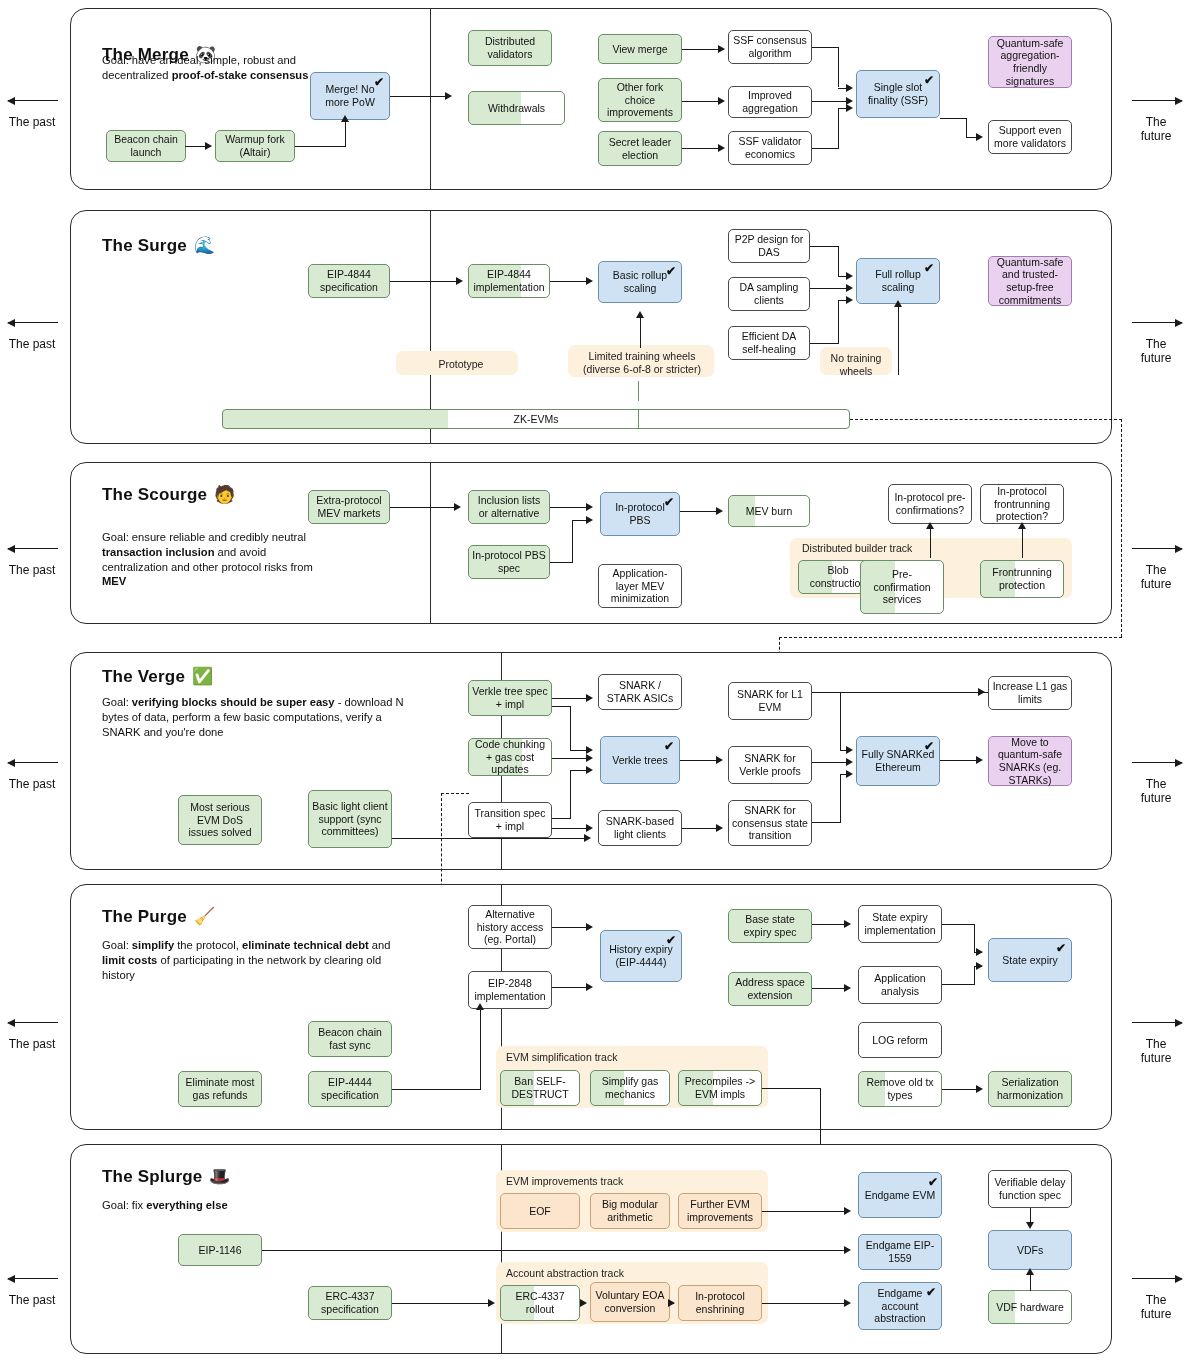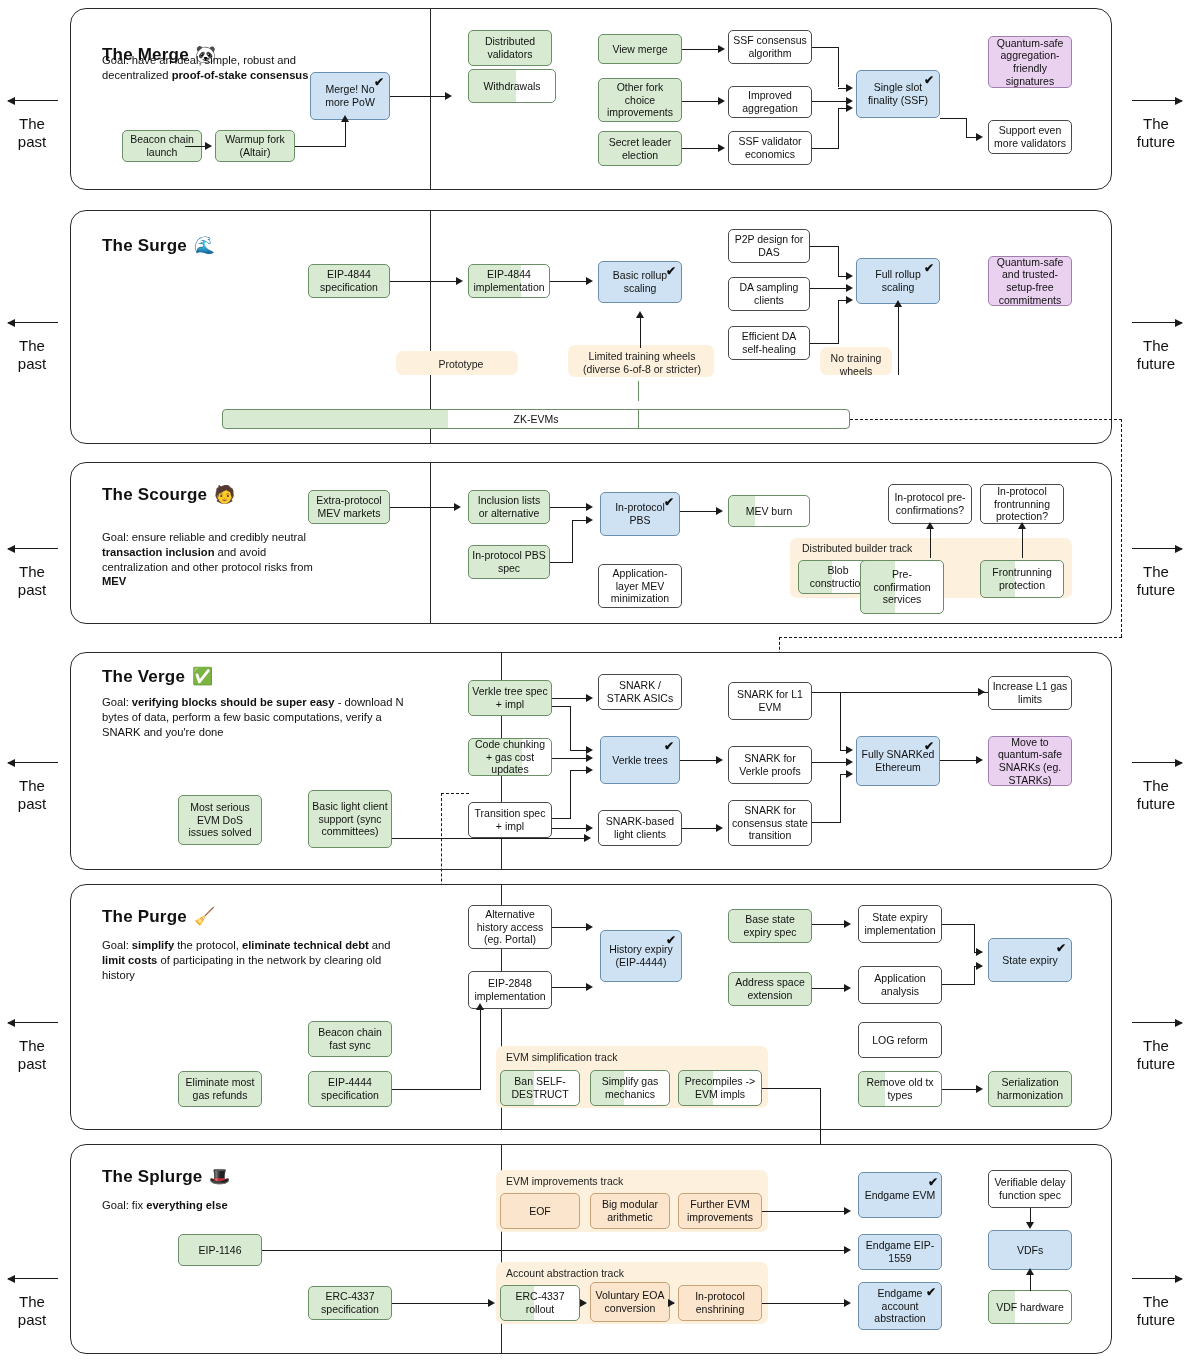--- a/index.html
+++ b/index.html
@@ -7,21 +7,21 @@
   #page{position:relative;width:1190px;height:1362px;overflow:hidden;}
 
   .section{position:absolute;border:1.6px solid #2b2b2b;border-radius:16px;background:#fff;}
   .divider{position:absolute;top:0;bottom:0;width:0;border-left:1.4px solid #2b2b2b;}
 
   .sec-title{position:absolute;font-size:17px;font-weight:bold;letter-spacing:.2px;}
   .sec-emoji{font-size:17px;margin-left:7px;}
   .sec-goal{position:absolute;font-size:11.2px;line-height:1.32;color:#111;}
   .sec-goal b{font-weight:bold;}
 
-  .past,.future{position:absolute;width:48px;text-align:center;font-size:15px;line-height:1.2;}
+  .past,.future{position:absolute;width:48px;text-align:center;font-size:12px;line-height:1.2;}
   .arrow{position:absolute;height:0;border-top:1.4px solid #1a1a1a;}
   .arrow:after{content:"";position:absolute;top:-4.5px;width:0;height:0;border-top:4.5px solid transparent;border-bottom:4.5px solid transparent;}
   .arrow.left:after{left:-1px;border-right:8px solid #1a1a1a;}
   .arrow.right:after{right:-1px;border-left:8px solid #1a1a1a;}
 
   .node{position:absolute;box-sizing:border-box;border:1.1px solid #4a4a4a;border-radius:5px;
         display:flex;align-items:center;justify-content:center;text-align:center;
         font-size:10.5px;line-height:1.2;padding:2px 3px;}
   .green{background:#d9ead3;border-color:#6a8f66;}
   .blue{background:#cfe2f3;border-color:#6b8fae;}
@@ -94,35 +94,35 @@
   <div class="arrow right" style="left:1132px;top:1278px;width:50px;"></div>
   <div class="future" style="left:1132px;top:1293px;">The
 future</div>
 
   <div class="section" style="left:70px;top:8px;width:1040px;height:180px;">
     <div class="divider" style="left:359px;"></div>
   </div>
   <div class="sec-title" style="left:102px;top:25px;margin-top:19px;"><span>The Merge</span><span class="sec-emoji">🐼</span></div>
   <div class="sec-goal" style="left:102px;top:53px;width:218px;">Goal: have an ideal, simple, robust and decentralized <b>proof-of-stake consensus</b></div>
 
-  <div class="node green" style="left:122px;top:130px;width:80px;height:32px;">
+  <div class="node green" style="left:106px;top:130px;width:80px;height:32px;">
       <span>Beacon chain launch</span>
     </div>
   <div class="node green" style="left:215px;top:130px;width:80px;height:32px;">
       <span>Warmup fork (Altair)</span>
     </div>
   <div class="node blue" style="left:310px;top:72px;width:80px;height:48px;">
       <span class="check">✔</span>
       <span>Merge! No more PoW</span>
     </div>
 
   <div class="node green" style="left:468px;top:30px;width:84px;height:36px;">
       <span>Distributed validators</span>
     </div>
-  <div class="node grad-green" style="left:468px;top:69px;width:88px;height:34px;">
+  <div class="node grad-green" style="left:468px;top:91px;width:97px;height:34px;">
       <span>Withdrawals</span>
     </div>
 
   <div class="node green" style="left:598px;top:34px;width:84px;height:30px;">
       <span>View merge</span>
     </div>
   <div class="node green" style="left:598px;top:78px;width:84px;height:44px;">
       <span>Other fork choice improvements</span>
     </div>
   <div class="node green" style="left:598px;top:131px;width:84px;height:35px;">

